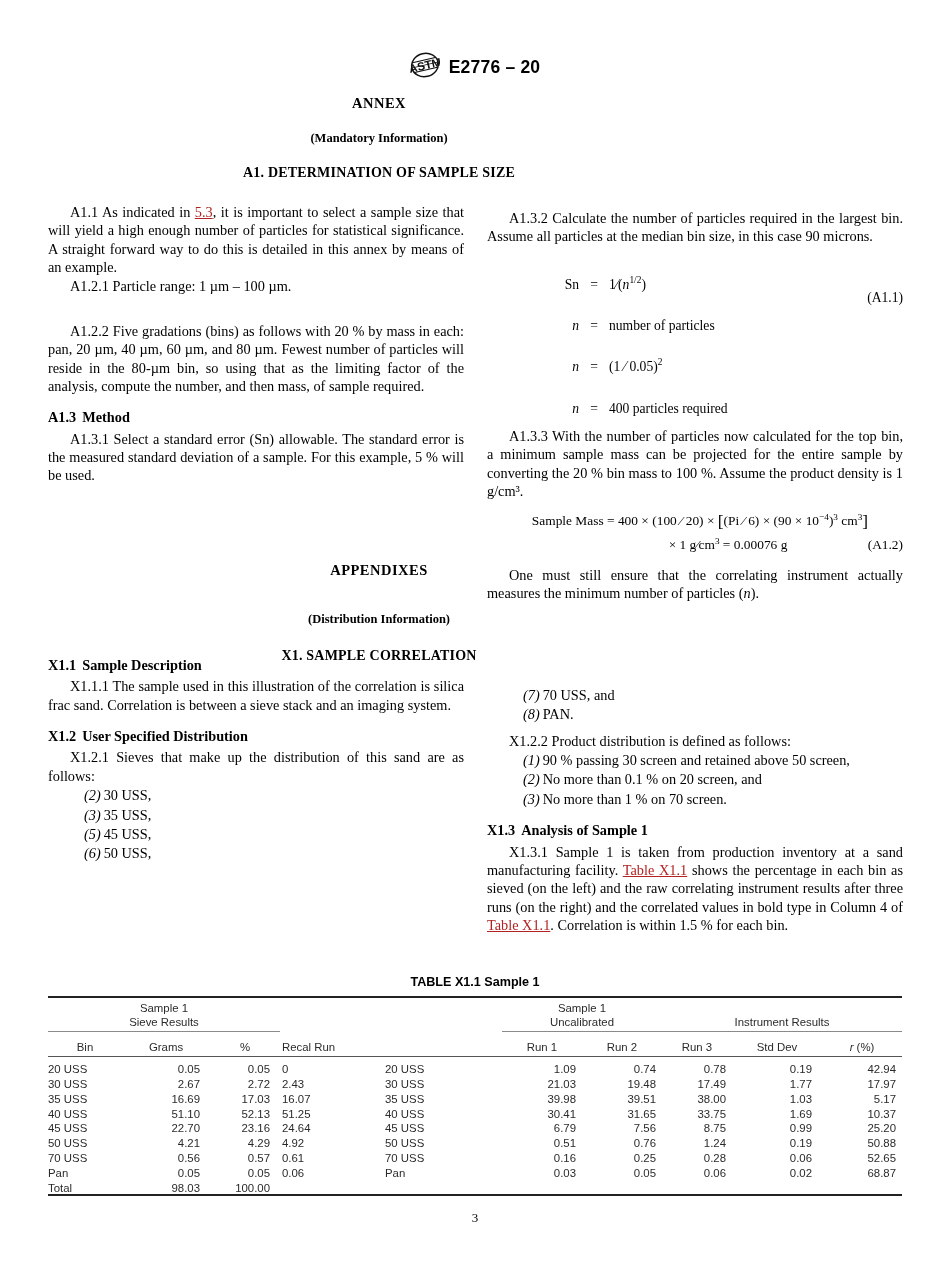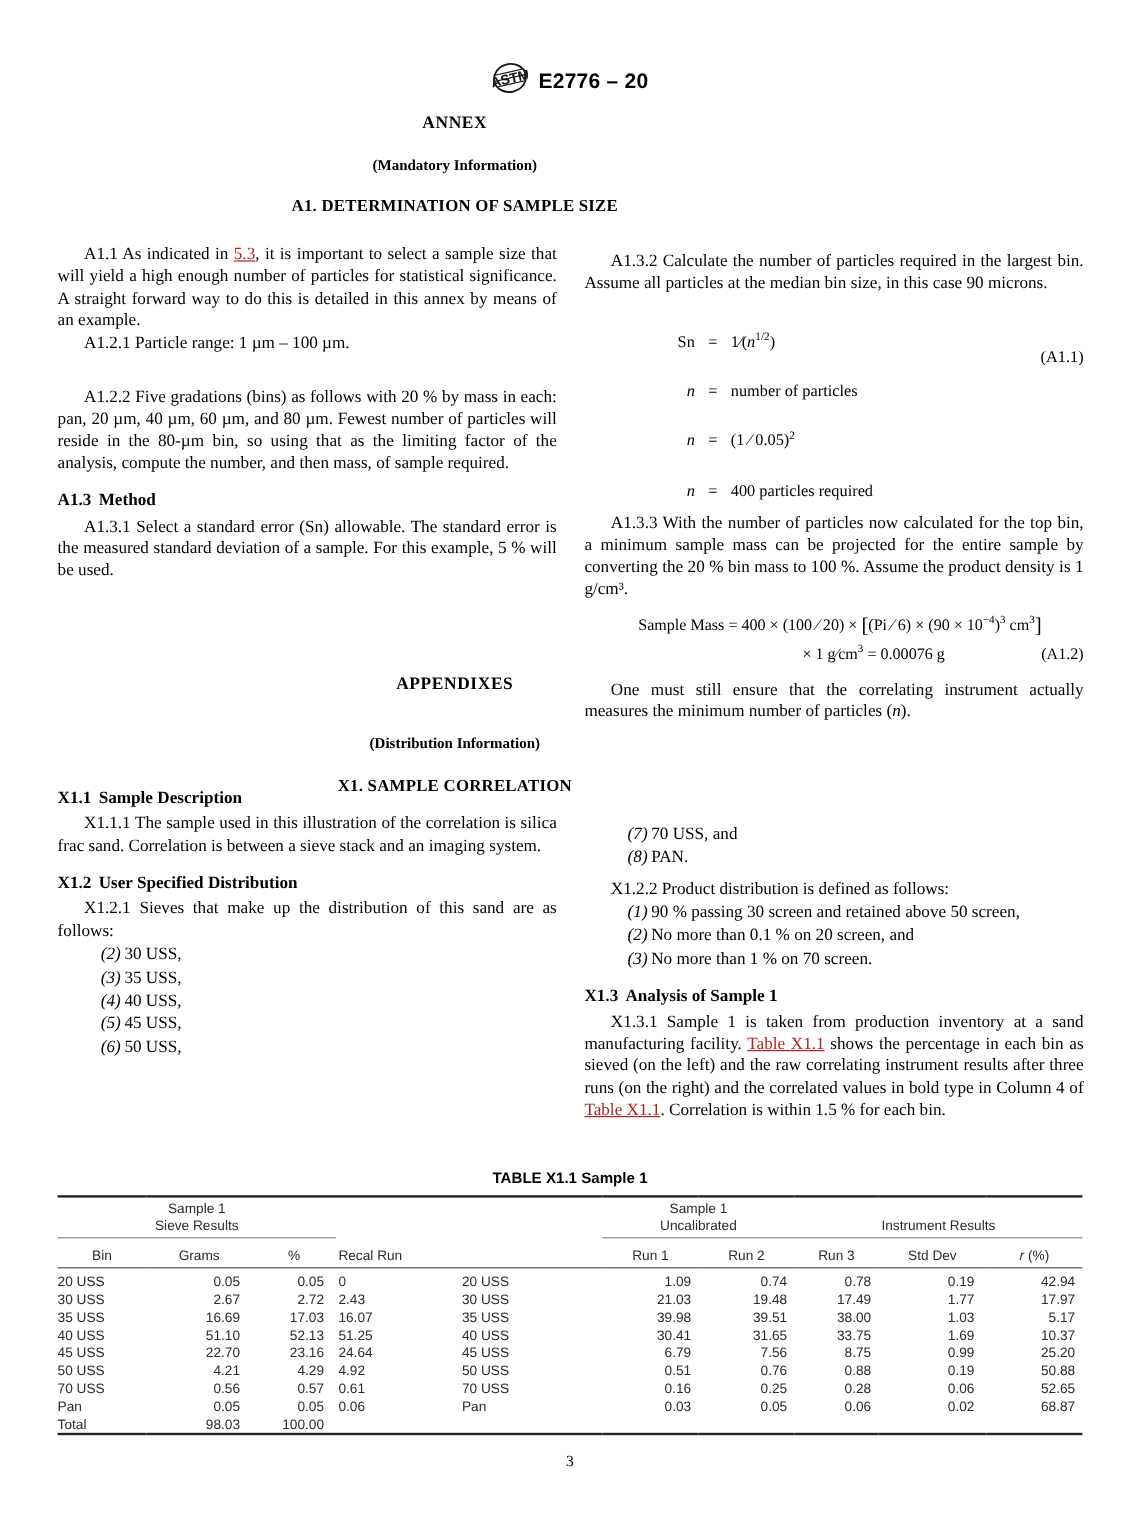--- a/index.html
+++ b/index.html
@@ -278,21 +278,20 @@
 
     <p class="para">X1.1.1  The sample used in this illustration of the correlation is silica frac sand. Correlation is between a sieve stack and an imaging system.</p>
 
     <p class="head"><span class="num">X1.2</span><span>User Specified Distribution</span></p>
 
     <p class="para">X1.2.1  Sieves that make up the distribution of this sand are as follows:</p>
 
     <div>
       <p class="para listitem"><span class="n">(2)</span><span>30 USS,</span></p>
       <p class="para listitem"><span class="n">(3)</span><span>35 USS,</span></p>
-      <p class="para listitem"><span class="n">(4)</span><span>40 USS,</span></p>
       <p class="para listitem"><span class="n">(5)</span><span>45 USS,</span></p>
       <p class="para listitem"><span class="n">(6)</span><span>50 USS,</span></p>
     </div>
   </div>
 
   <div class="col right blk-x-right">
     <div>
       <p class="para listitem"><span class="n">(7)</span><span>70 USS, and</span></p>
       <p class="para listitem"><span class="n">(8)</span><span>PAN.</span></p>
     </div>
@@ -415,21 +414,21 @@
           <td class="r pr6">25.20</td>
         </tr>
         <tr class="datarow">
           <td class="l">50 USS</td>
           <td class="r pr10">4.21</td>
           <td class="r pr10">4.29</td>
           <td class="l pl2">4.92</td>
           <td class="l">50 USS</td>
           <td class="r pr6">0.51</td>
           <td class="r pr6">0.76</td>
-          <td class="r pr6">0.88</td>
+          <td class="r pr6">1.24</td>
           <td class="r pr10">0.19</td>
           <td class="r pr6">50.88</td>
         </tr>
         <tr class="datarow">
           <td class="l">70 USS</td>
           <td class="r pr10">0.56</td>
           <td class="r pr10">0.57</td>
           <td class="l pl2">0.61</td>
           <td class="l">70 USS</td>
           <td class="r pr6">0.16</td>

